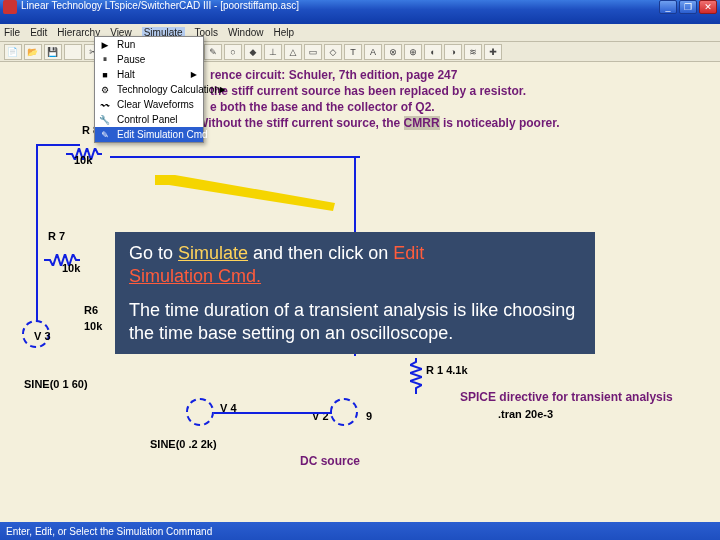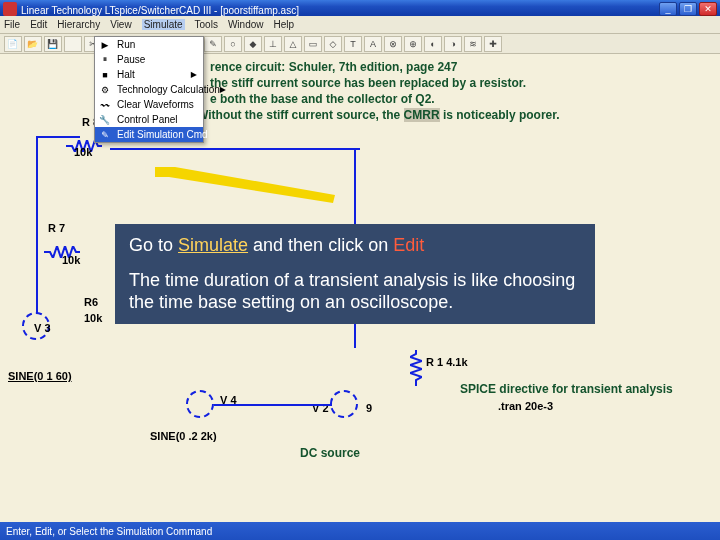--- a/index.html
+++ b/index.html
@@ -1,35 +1,35 @@
 <!DOCTYPE html>
 <html><head>
 <meta charset="utf-8">
 <style>
   * { box-sizing: border-box; margin: 0; padding: 0; font-family: Tahoma, Arial, sans-serif; }
   html, body { width: 720px; height: 540px; overflow: hidden; background: #000; }
   .window { width: 720px; height: 540px; display: flex; flex-direction: column; }
-  .titlebar { height: 16px; background: linear-gradient(to bottom,#3a79e0,#1e4fc0 40%,#0f3aa8); display: flex; align-items: flex-end; padding: 0 3px; color: #fff; font-size: 10px; }
+  .titlebar { height: 24px; background: linear-gradient(to bottom,#3a79e0,#1e4fc0 40%,#0f3aa8); display: flex; align-items: flex-start; padding: 0 3px; color: #fff; font-size: 10px; }
   .titlebar .app-icon { width: 14px; height: 14px; background: #c33; margin-right: 4px; border-radius: 2px; }
   .titlebar .title { flex: 1; white-space: nowrap; overflow: hidden; }
   .winbtns { display: flex; gap: 2px; }
   .winbtn { width: 18px; height: 14px; background: linear-gradient(to bottom,#6fa0f0,#2a5ed0); border: 1px solid #1a3a90; border-radius: 2px; color: #fff; font-size: 9px; display: flex; align-items: center; justify-content: center; }
   .winbtn.close { background: linear-gradient(to bottom,#f07070,#d02a2a); border-color: #901a1a; }
   .menubar { height: 18px; background: #ece9d8; display: flex; align-items: center; padding: 0 4px; font-size: 10px; color: #222; gap: 10px; border-bottom: 1px solid #c0bca8; }
   .menubar .mi { cursor: default; }
   .menubar .mi.sel { background: #b6cdf0; padding: 0 2px; }
   .toolbar { height: 20px; background: #ece9d8; display: flex; align-items: center; padding: 0 4px; gap: 2px; border-bottom: 1px solid #c0bca8; }
   .tbtn { width: 18px; height: 16px; border: 1px solid #c0bca8; background: #f5f3e9; display: flex; align-items: center; justify-content: center; font-size: 9px; color: #444; }
   .dropdown { position: absolute; left: 94px; top: 36px; width: 110px; background: #fff; border: 1px solid #888; box-shadow: 2px 2px 4px rgba(0,0,0,.3); font-size: 10px; z-index: 50; }
   .dropdown .di { display: flex; align-items: center; padding: 2px 6px 2px 22px; position: relative; white-space: nowrap; }
   .dropdown .di .ic { position: absolute; left: 3px; width: 14px; height: 14px; display: flex; align-items: center; justify-content: center; font-size: 9px; }
   .dropdown .di.sel { background: #2a5ed0; color: #fff; }
   .dropdown .di .arrow { margin-left: auto; font-size: 8px; }
   .canvas { flex: 1; position: relative; background: #f4f0dc; overflow: hidden; }
-  .circuit-text { position: absolute; color: #14532d; font-weight: bold; font-family: Arial, sans-serif; }
+  .circuit-text { position: absolute; color: #701a75; font-weight: bold; font-family: Arial, sans-serif; }
   .black-label { position: absolute; color: #000; font-weight: bold; font-family: Arial, sans-serif; font-size: 11px; }
   .wire { position: absolute; background: #1020e0; }
   .res { position: absolute; width: 12px; height: 36px; }
   .res svg { width: 100%; height: 100%; }
   .src { position: absolute; width: 28px; height: 28px; border: 2px dashed #1020e0; border-radius: 50%; }
   .pointer-line { position: absolute; left: 155px; top: 113px; width: 180px; height: 36px; z-index: 45; }
   .overlay { position: absolute; left: 115px; top: 170px; width: 480px; background: #34496b; color: #fff; padding: 10px 14px; font-family: Arial, sans-serif; font-size: 18px; line-height: 1.25; z-index: 40; }
   .overlay .hl1 { color: #ffd35a; }
   .overlay .hl2 { color: #ff5c3c; }
   .overlay u { text-decoration: underline; }
@@ -113,21 +113,21 @@
     <div class="res" style="left:56px; top:180px; transform:rotate(90deg);">
       <svg viewBox="0 0 12 36">
           <polyline points="6,0 6,4 0,7 12,11 0,15 12,19 0,23 12,27 6,30 6,36" stroke="#1020e0" stroke-width="2" fill="none"></polyline>
         </svg>
     </div>
     <div class="black-label" style="left:62px; top:200px;">10k</div>
 
     <div class="wire" style="left:36px; top:200px; width:2px; height:60px;"></div>
     <div class="src" style="left:22px; top:258px;"></div>
     <div class="black-label" style="left:34px; top:268px;">V 3</div>
-    <div class="black-label" style="left:8px; top:316px;text-decoration:underline;">SINE(0 1 60)</div>
+    <div class="black-label" style="left:24px; top:316px;">SINE(0 1 60)</div>
 
     <div class="black-label" style="left:84px; top:242px;">R6</div>
     <div class="black-label" style="left:84px; top:258px;">10k</div>
 
     <div class="wire" style="left:110px; top:94px; width:250px; height:2px;"></div>
     <div class="wire" style="left:354px; top:94px; width:2px; height:200px;"></div>
 
     <div class="res" style="left:410px; top:296px;">
       <svg viewBox="0 0 12 36">
           <polyline points="6,0 6,4 0,7 12,11 0,15 12,19 0,23 12,27 6,30 6,36" stroke="#1020e0" stroke-width="2" fill="none"></polyline>
@@ -153,20 +153,21 @@
     <div class="pointer-line">
       <svg width="180" height="36">
           <polygon points="0,0 20,0 180,28 178,36 14,10 0,10" fill="#f5d500"></polygon>
         </svg>
     </div>
 
     <div class="overlay">
       <div>
         <span>Go to </span><u class="hl1">Simulate</u><span> and then click on </span><span class="hl2">Edit</span>
       </div>
+      <div><u class="hl2">Simulation Cmd.</u></div>
       <div class="gap"></div>
       <div>The time duration of a transient analysis is like choosing the time base setting on an oscilloscope.</div>
     </div>
 
   </div>
 
   <div class="statusbar">
     <span>Enter, Edit, or Select the Simulation Command</span>
   </div>
 

